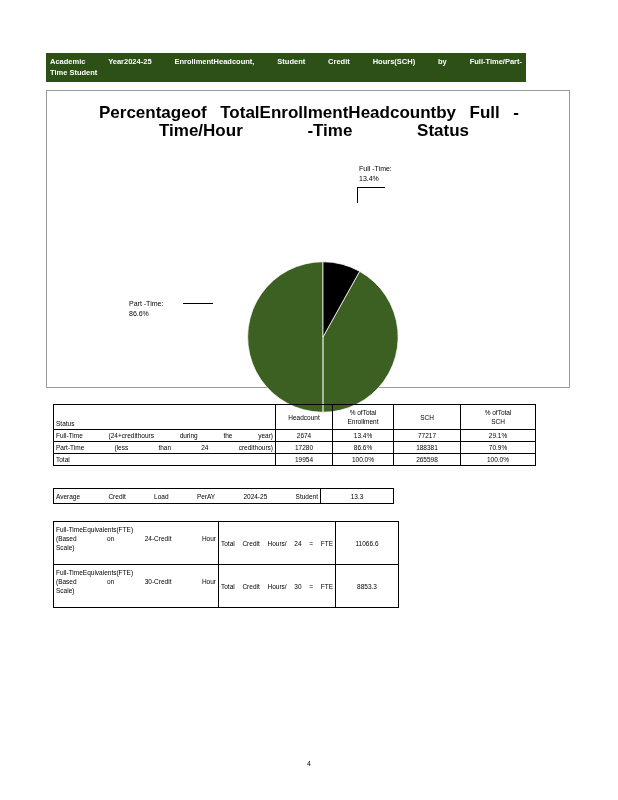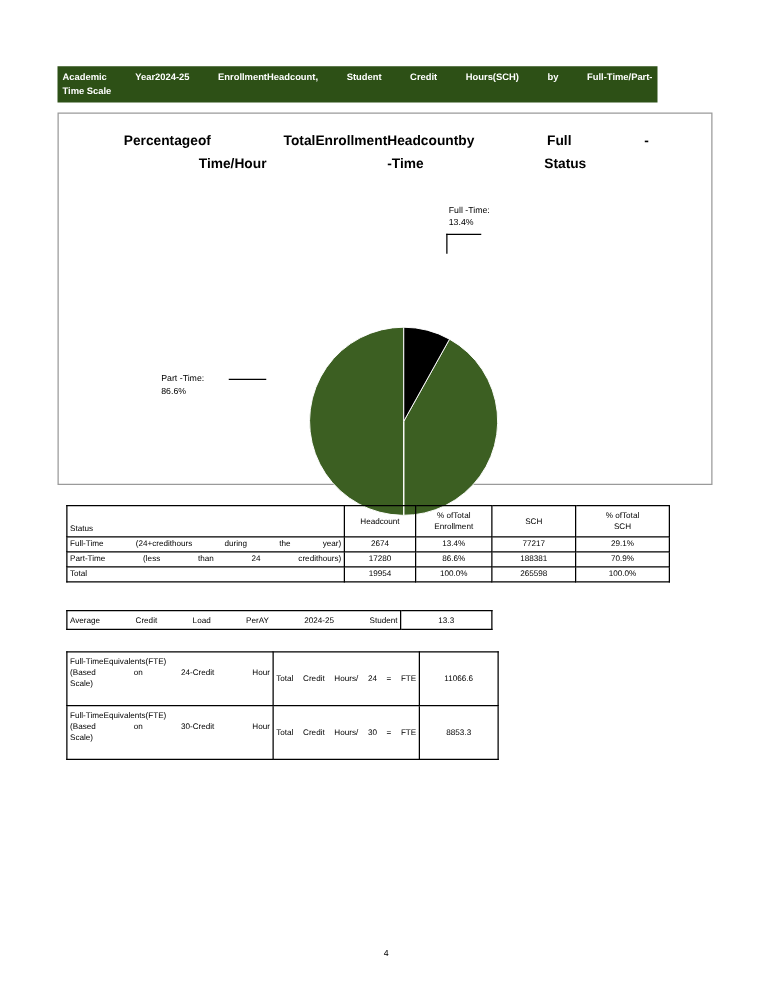--- a/index.html
+++ b/index.html
@@ -57,21 +57,21 @@
     height: 298px;
     border: 1px solid #9a9a9a;
     background: #ffffff;
     box-sizing: border-box;
   }
   .chart-title {
     position: absolute;
     left: 52px;
     top: 13px;
     width: 420px;
-    font-size: 11px;
+    font-size: 17px;
     font-weight: bold;
     line-height: 18px;
     color: #000;
   }
   .chart-title .tline {
     display: block;
     text-align: justify;
     text-align-last: justify;
     white-space: nowrap;
   }
@@ -181,21 +181,21 @@
     color: #000;
   }
 </style>
 </head>
 <body>
 
 <div class="page">
 
   <div class="banner">
     <span class="line">Academic Year2024-25 EnrollmentHeadcount, Student Credit Hours(SCH) by Full-Time/Part-</span>
-    <span class="line line2">Time Scale</span>
+    <span class="line line2">Time Student</span>
   </div>
 
   <div class="chartbox">
 
     <div class="chart-title">
       <span class="tline">Percentageof TotalEnrollmentHeadcountby Full -</span>
       <span class="tline tline2">Time/Hour -Time Status</span>
     </div>
 
     <div class="pie-wrap">

